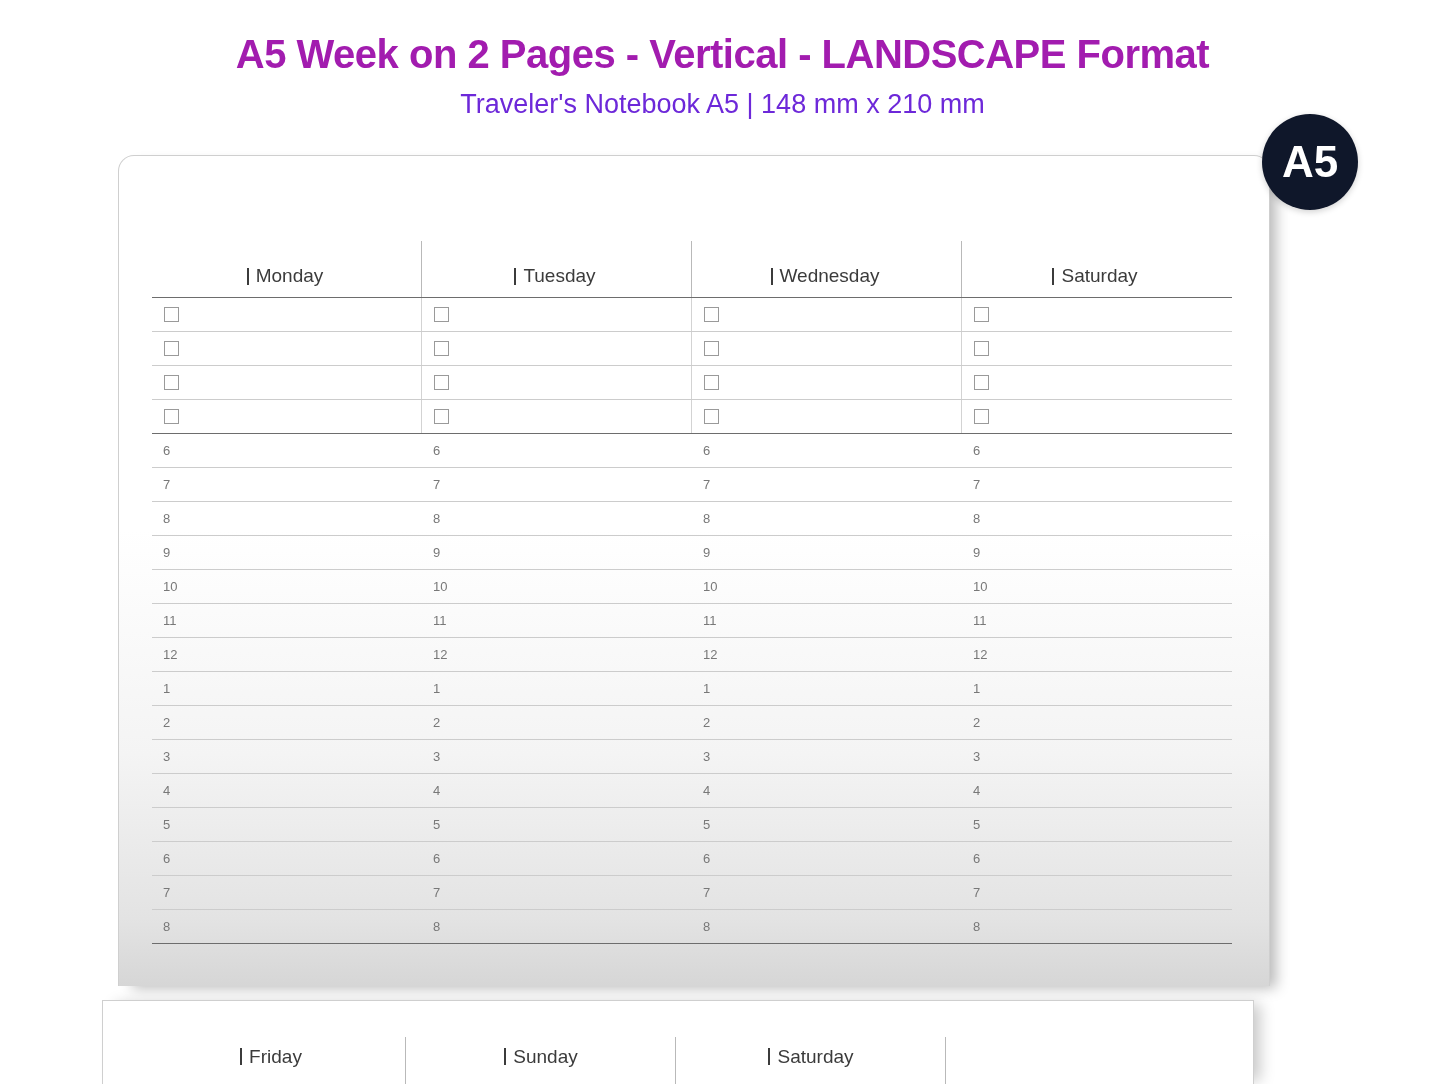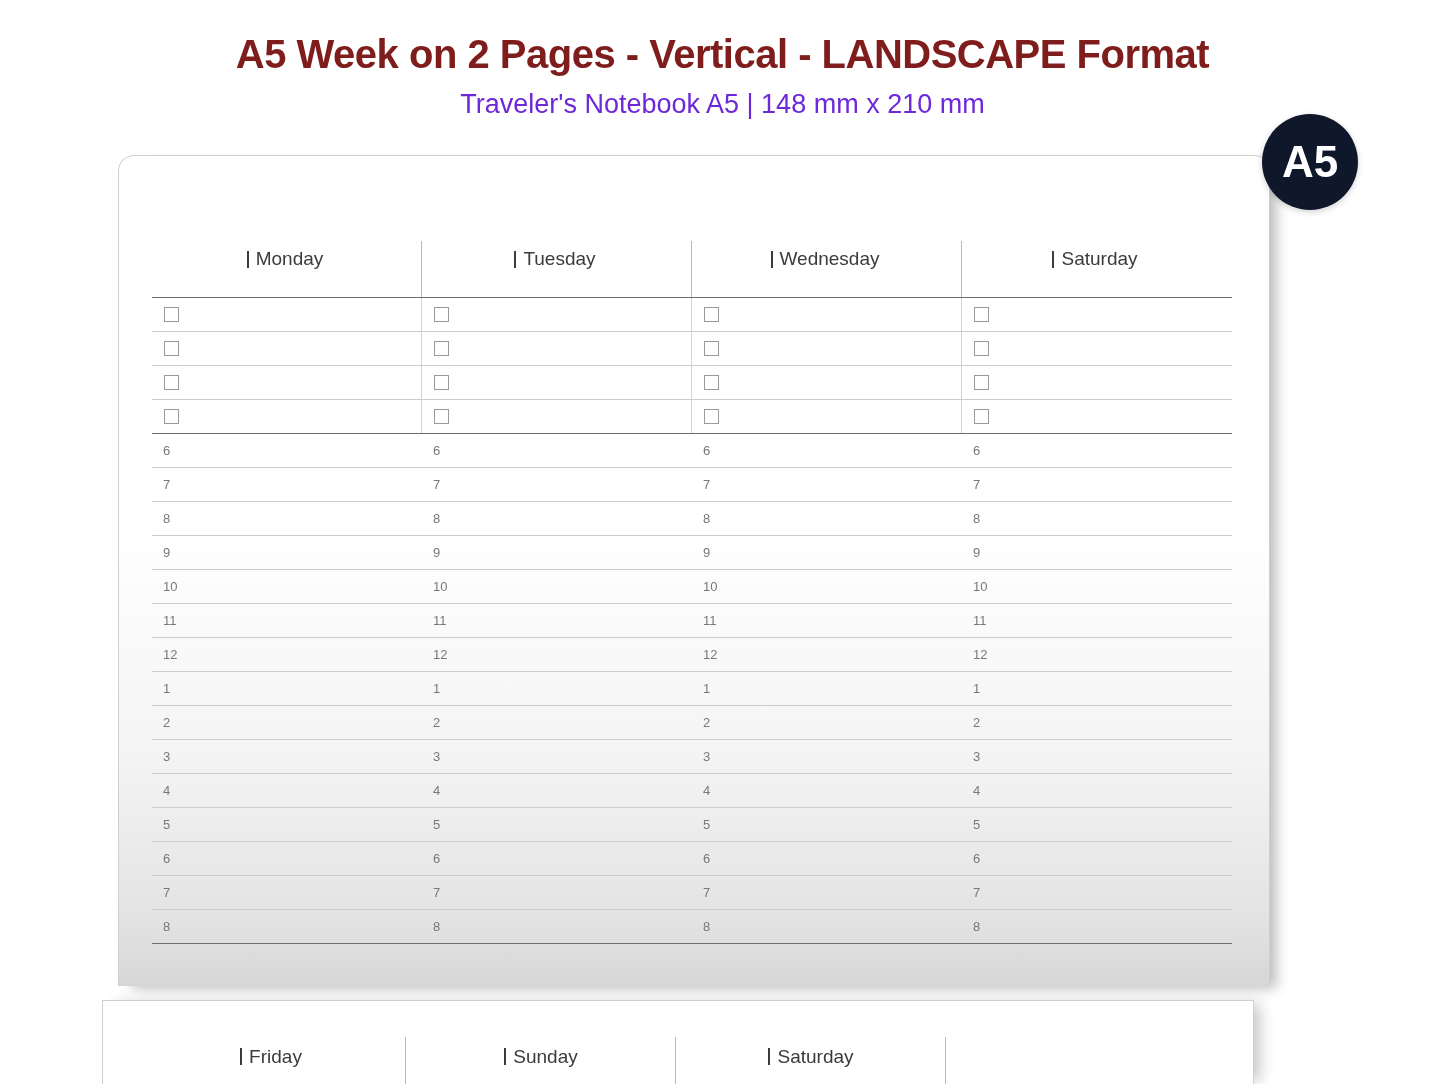--- a/index.html
+++ b/index.html
@@ -14,21 +14,21 @@
     overflow: hidden;
     position: relative;
   }
 
   
   .header {
     text-align: center;
     padding-top: 30px;
   }
   .title {
-    color: #7f1d1d;
+    color: #a21caf;
     font-size: 40px;
     font-weight: bold;
     letter-spacing: -0.5px;
     margin: 0;
     line-height: 1.2;
   }
   .subtitle {
     color: #6d28d9;
     font-size: 27px;
     font-weight: normal;
@@ -96,21 +96,21 @@
   .dayhead-row {
     display: flex;
     border-bottom: 1px solid #6d6d6d;
   }
   .dayhead {
     flex: 1 1 0;
     font-size: 19px;
     color: #3b3b3b;
     padding: 0 4px 10px 0;
     display: flex;
-    align-items: center;
+    align-items: flex-end;
     justify-content: center;
     min-height: 56px;
     position: relative;
   }
   .dayhead .tick {
     display: inline-block;
     width: 2px;
     height: 17px;
     background: #3b3b3b;
     margin-right: 7px;

